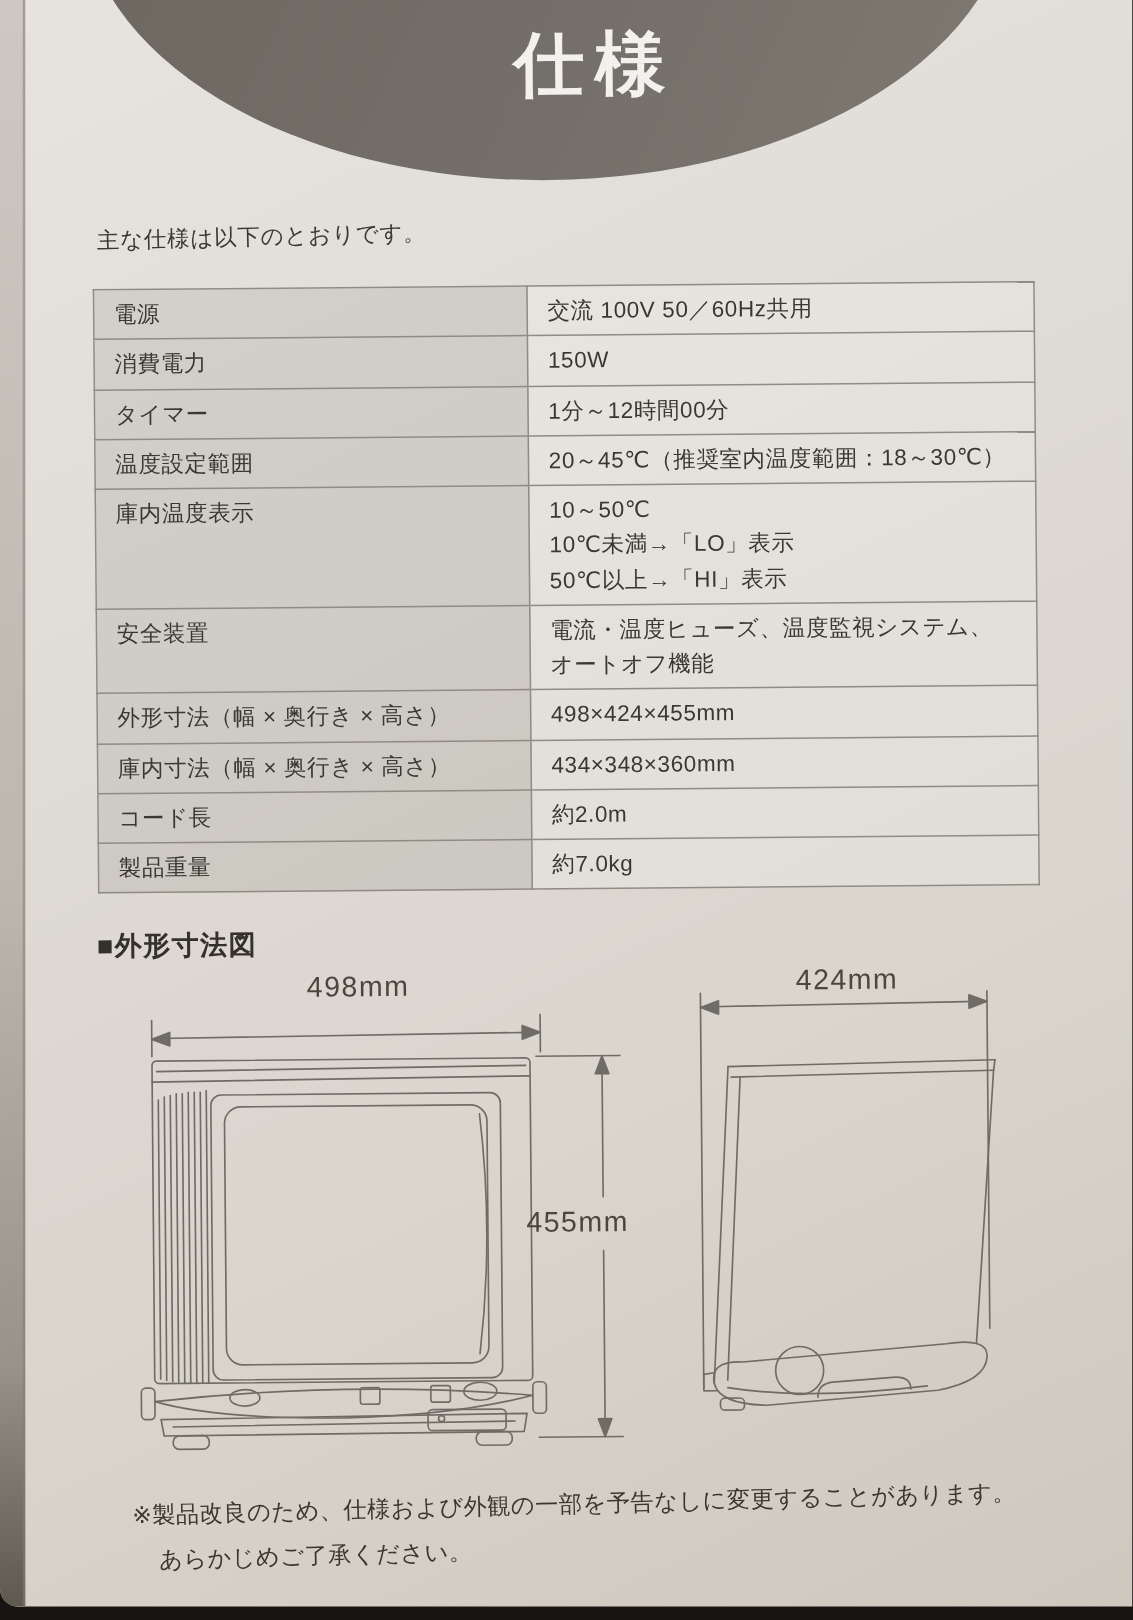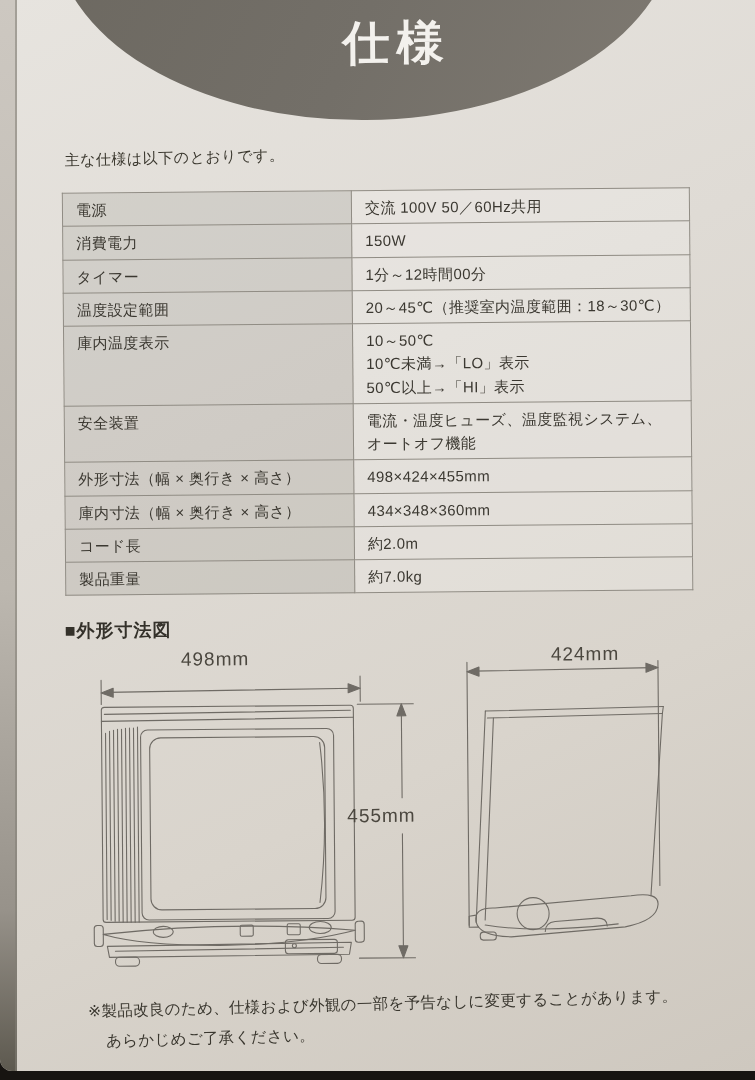--- a/index.html
+++ b/index.html
@@ -49,25 +49,25 @@
   }
   table.spec th{width:265px;background:rgba(104,99,91,.13);}
   table.spec td{background:rgba(255,255,255,.20);white-space:pre-line;}
 
   .section-heading{
     position:absolute;left:64px;top:616px;
     font-size:18px;font-weight:bold;color:#34312a;letter-spacing:1px;
   }
   .diagram-svg{position:absolute;left:0;top:636px;}
   .dim-label{
-    position:absolute;font-size:19px;color:#4b473f;letter-spacing:1px;text-align:left;
+    position:absolute;font-size:19px;color:#4b473f;letter-spacing:1px;text-align:right;
   }
   .dim-width{left:180px;top:647px;width:92px;}
   .dim-height{left:345px;top:805px;width:72px;}
-  .dim-depth{left:550px;top:645px;width:80px;}
+  .dim-depth{left:518px;top:645px;width:80px;}
 
   .footer-note{
     position:absolute;left:84px;top:994px;width:630px;
     font-size:15.5px;color:#3a372f;line-height:1.95;letter-spacing:.3px;
     transform:rotate(-1deg);transform-origin:0 0;
   }
   .footer-note .line2{margin-left:17px;}
 </style>
 </head>
 <body>

